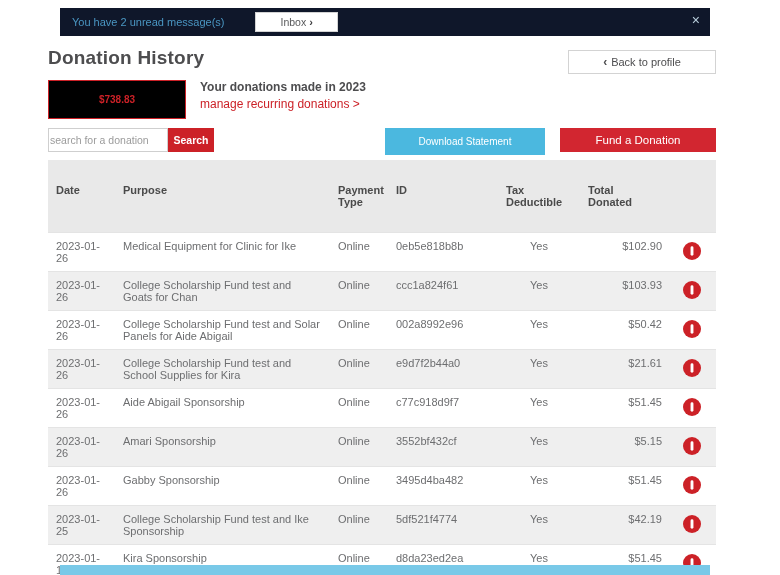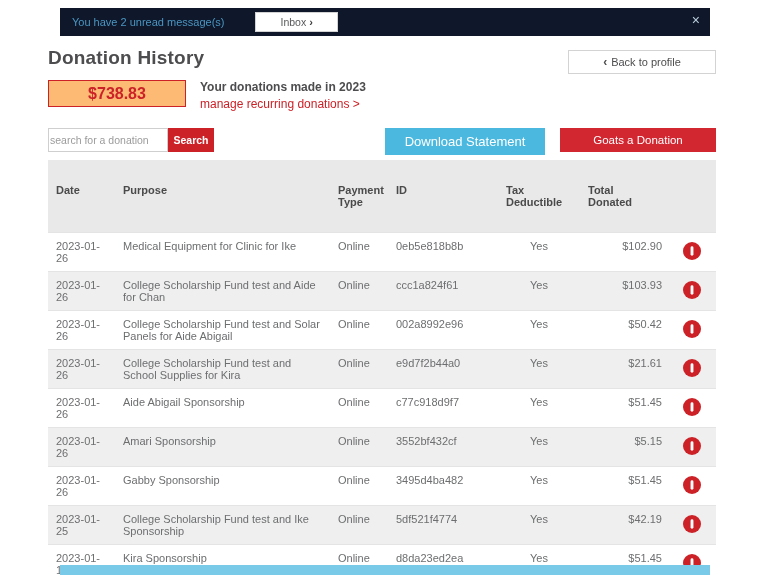--- a/index.html
+++ b/index.html
@@ -33,42 +33,42 @@
   }
   .back-btn {
     position: absolute; right: 64px; top: 50px; width: 148px; height: 24px;
     background: #fff; border: 1px solid #d3d3d3; color: #4d4d4f;
     font-size: 11px; cursor: pointer; display: flex; align-items: center;
     justify-content: center; gap: 4px; font-family: inherit;
   }
   .back-btn .chev { font-weight: bold; font-size: 12px; }
   
   .total-box {
-    position: absolute; left: 48px; top: 80px; width: 138px; height: 27px;
-    border: 1px solid #cc2127; color: #cc2127; font-size: 16px; font-weight: bold;
-    display: flex; align-items: center; justify-content: center; background: #fdba74;
+    position: absolute; left: 48px; top: 80px; width: 138px; height: 39px;
+    border: 1px solid #cc2127; color: #cc2127; font-size: 10px; font-weight: bold;
+    display: flex; align-items: center; justify-content: center; background: #000000;
   }
   .summary-caption { position: absolute; left: 200px; top: 80px; font-size: 12px; }
   .summary-caption .line1 { font-weight: bold; color: #4d4d4f; margin-bottom: 3px; }
   .summary-caption .line2 { color: #cc2127; cursor: pointer; }
   
   .search-input {
     position: absolute; left: 48px; top: 128px; width: 120px; height: 24px;
     border: 1px solid #cfcfcf; font-size: 10.5px; padding: 0 1px;
     font-family: inherit; color: #555;
   }
   .search-input::placeholder { color: #9b9b9b; }
   .search-btn {
     position: absolute; left: 168px; top: 128px; width: 46px; height: 24px;
     background: #cc2127; color: #fff; border: none; font-size: 10.5px;
     font-weight: bold; cursor: pointer; font-family: inherit;
   }
   .download-btn {
     position: absolute; left: 385px; top: 128px; width: 160px; height: 27px;
-    background: #4bb8df; color: #fff; border: none; font-size: 13px;
+    background: #4bb8df; color: #fff; border: none; font-size: 10px;
     cursor: pointer; font-family: inherit;
   }
   .donate-btn {
     position: absolute; left: 560px; top: 128px; width: 156px; height: 24px;
     background: #d22630; color: #fff; border: none; font-size: 11.5px;
     cursor: pointer; font-family: inherit;
   }
   
   .donation-table {
     position: absolute; left: 48px; top: 160px; width: 668px;
@@ -122,21 +122,21 @@
 
 <div class="total-box">$738.83</div>
 <div class="summary-caption">
   <div class="line1">Your donations made in 2023</div>
   <div class="line2">manage recurring donations &gt;</div>
 </div>
 
 <input class="search-input" type="text" placeholder="search for a donation" style="">
 <button class="search-btn">Search</button>
 <button class="download-btn">Download Statement</button>
-<button class="donate-btn">Goats a Donation</button>
+<button class="donate-btn">Fund a Donation</button>
 
 <table class="donation-table">
   <colgroup>
     <col class="c-date">
       <col class="c-purpose">
       <col class="c-pay">
     <col class="c-id">
       <col class="c-tax">
       <col class="c-total">
       <col class="c-act">
@@ -165,21 +165,21 @@
         <svg width="18" height="18" viewBox="0 0 20 20">
           <circle cx="10" cy="10" r="10" fill="#cc2127"></circle>
           <rect x="8.4" y="4.8" width="3.2" height="10.4" rx="1.6" fill="#ffffff"></rect>
         </svg>
       </span>
     </td>
   </tr>
 
   <tr>
     <td>2023-01-26</td>
-    <td>College Scholarship Fund test and Aide for Chan</td>
+    <td>College Scholarship Fund test and Goats for Chan</td>
     <td>Online</td>
     <td class="cell-id">ccc1a824f61</td>
     <td class="cell-tax">Yes</td>
     <td class="cell-total">$103.93</td>
     <td class="cell-action">
       <span class="action-icon">
         <svg width="18" height="18" viewBox="0 0 20 20">
           <circle cx="10" cy="10" r="10" fill="#cc2127"></circle>
           <rect x="8.4" y="4.8" width="3.2" height="10.4" rx="1.6" fill="#ffffff"></rect>
         </svg>

